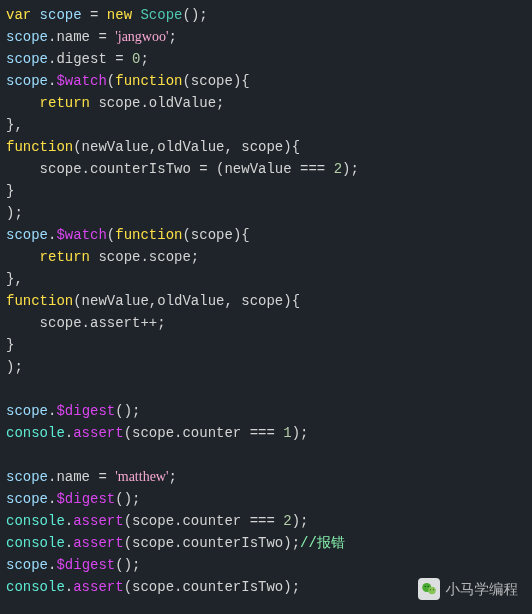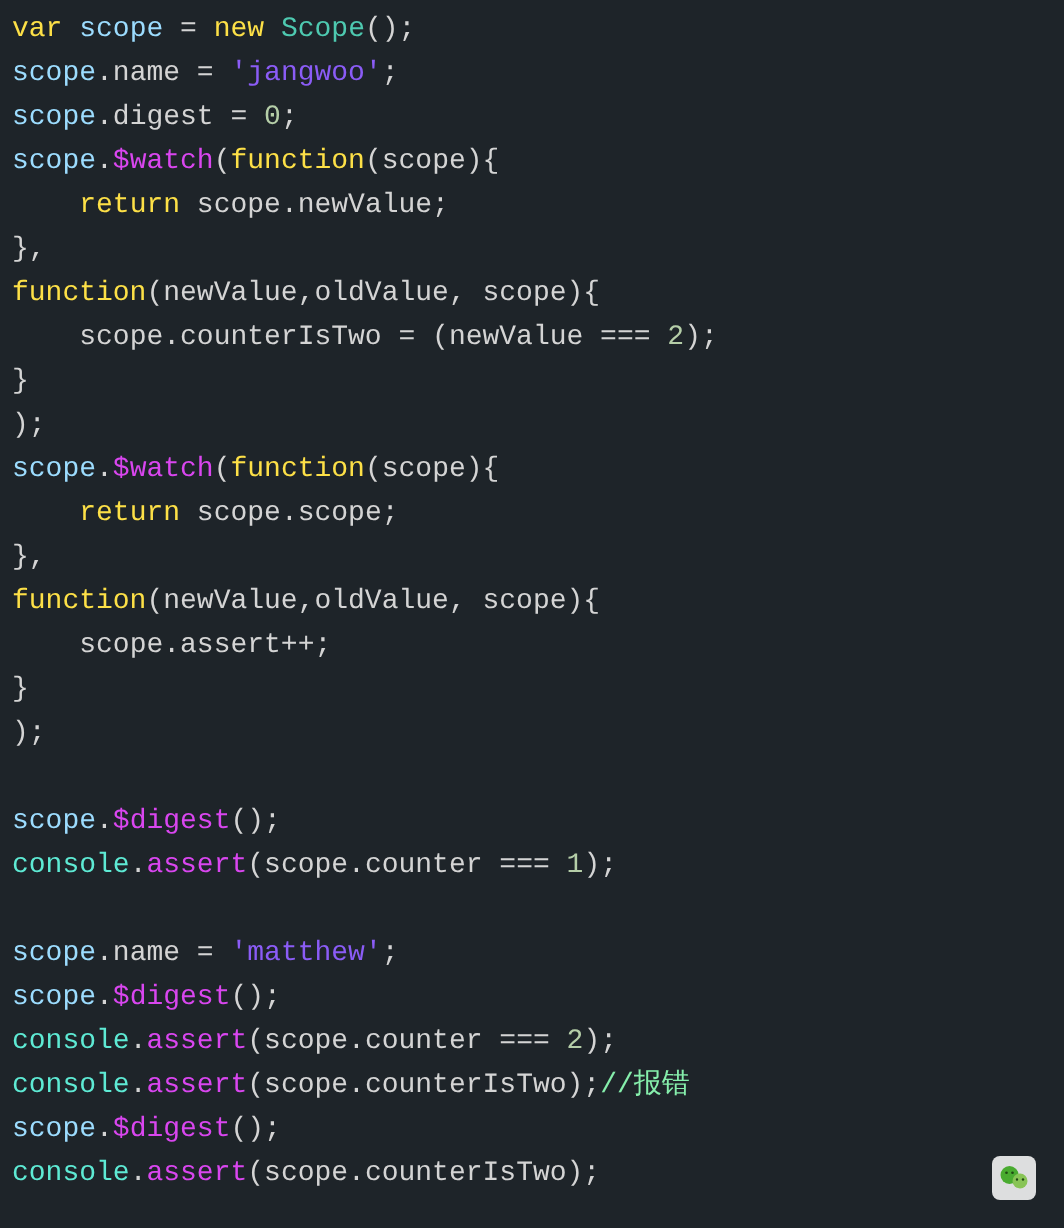--- a/index.html
+++ b/index.html
@@ -20,21 +20,21 @@
     padding: 4px 6px;
     white-space: pre;
     font-family: inherit;
   }
   .kw { color: #fde047; }      
   .type { color: #4ec9b0; }    
   .ident { color: #9cdcfe; }
   .punc { color: #d4d4d4; }
   .method { color: #d946ef; }  
   .num { color: #b5cea8; }
-  .str { color: #8b5cf6; }
+  .str { color: #f9a8d4; font-family: Liberation Serif, serif; }
   .comment { color: #86efac; }
   .glob { color: #5eead4; }    
 
   .watermark-group {
     position: absolute;
     bottom: 14px;
     right: 14px;
     display: flex;
     align-items: center;
     gap: 6px;
@@ -54,21 +54,21 @@
   }
   .wm-icon svg { width: 18px; height: 18px; }
 </style>
 </head>
 <body>
 
 <pre><span class="kw">var</span><span class="ident"> scope </span><span class="punc">= </span><span class="kw">new</span><span> </span><span class="type">Scope</span><span class="punc">();</span>
 <span class="ident">scope</span><span class="punc">.name = </span><span class="str">'jangwoo'</span><span class="punc">;</span>
 <span class="ident">scope</span><span class="punc">.digest = </span><span class="num">0</span><span class="punc">;</span>
 <span class="ident">scope</span><span class="punc">.</span><span class="method">$watch</span><span class="punc">(</span><span class="kw">function</span><span class="punc">(scope){</span>
-<span>    </span><span class="kw">return</span><span class="punc"> scope.newValue;</span>
+<span>    </span><span class="kw">return</span><span class="punc"> scope.oldValue;</span>
 <span class="punc">},</span>
 <span class="kw">function</span><span class="punc">(newValue,oldValue, scope){</span>
 <span>    </span><span class="punc">scope.counterIsTwo = (newValue === </span><span class="num">2</span><span class="punc">);</span>
 <span class="punc">}</span>
 <span class="punc">);</span>
 <span class="ident">scope</span><span class="punc">.</span><span class="method">$watch</span><span class="punc">(</span><span class="kw">function</span><span class="punc">(scope){</span>
 <span>    </span><span class="kw">return</span><span class="punc"> scope.scope;</span>
 <span class="punc">},</span>
 <span class="kw">function</span><span class="punc">(newValue,oldValue, scope){</span>
 <span>    </span><span class="punc">scope.assert++;</span>
@@ -89,13 +89,14 @@
   <span class="wm-icon">
     <svg viewBox="0 0 24 24">
         <circle cx="9" cy="10" r="6" fill="#51c332"></circle>
         <circle cx="16" cy="14" r="5" fill="#9be05f"></circle>
         <circle cx="7" cy="8.5" r="0.9" fill="#205010"></circle>
         <circle cx="11" cy="8.5" r="0.9" fill="#205010"></circle>
         <circle cx="14" cy="13" r="0.8" fill="#205010"></circle>
         <circle cx="18" cy="13" r="0.8" fill="#205010"></circle>
       </svg>
   </span>
+  <span>小马学编程</span>
 </div>
 
 </body></html>

